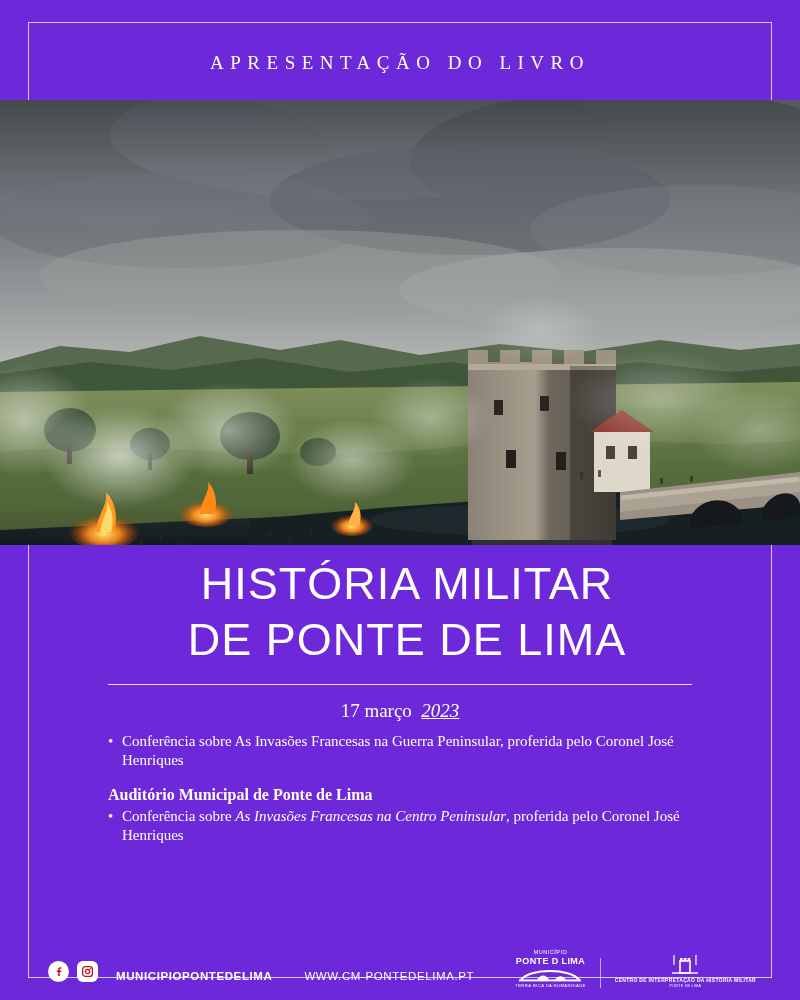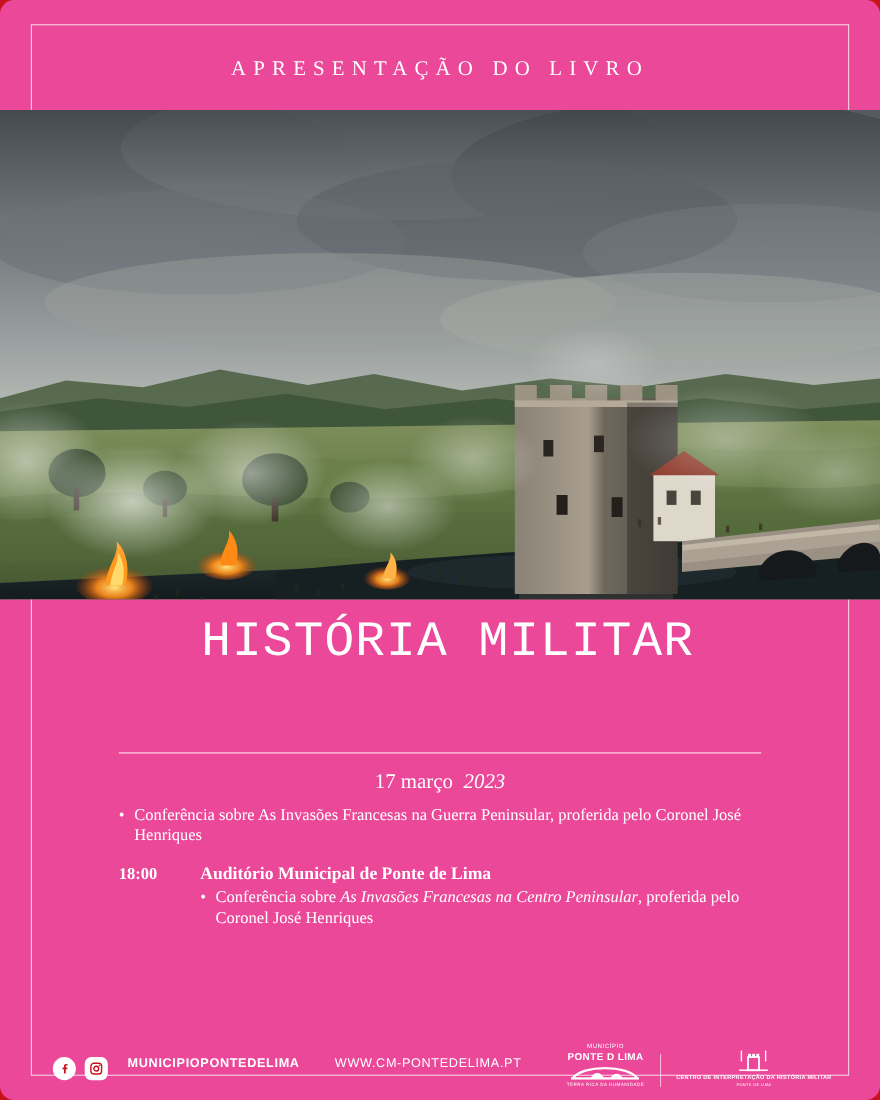--- a/index.html
+++ b/index.html
@@ -5,22 +5,21 @@
   * { box-sizing: border-box; margin: 0; padding: 0; }
   html, body {
     width: 800px; height: 1000px;
     background: #c8131c;
     font-family: "Liberation Serif", serif;
     overflow: hidden;
   }
   .poster {
     position: relative;
     width: 800px; height: 1000px;
-    background: #ec4899;
-    border-radius: 13px;
+    background: #6d28d9;
   }
   
   .frame {
     position: absolute;
     left: 28px; top: 22px; right: 28px; bottom: 22px;
     border: 1px solid rgba(255,255,255,0.75);
     pointer-events: none;
   }
 
   
@@ -46,21 +45,21 @@
   .hero svg { display: block; width: 800px; height: 445px; }
 
   
   .title-block {
     position: absolute;
     top: 556px; left: 0; width: 100%;
     text-align: center;
     color: #fff;
   }
   .title-line1, .title-line2 {
-    font-family: Liberation Mono, monospace;
+    font-family: Liberation Sans, sans-serif;
     font-weight: 400;
     font-size: 45px;
     letter-spacing: 1px;
     line-height: 56px;
     white-space: nowrap;
     padding-left: 14px;
   }
   .title-line1 { font-size: 45px; }
   .title-line2 { font-size: 45px; }
 
@@ -72,21 +71,21 @@
 
   .date-line {
     position: absolute;
     top: 700px; left: 0; width: 100%;
     text-align: center;
     color: #ffffff;
     font-family: "Liberation Serif", serif;
     font-size: 19px;
   }
   .date-line .d-strong { font-weight: normal; }
-  .date-line .d-year { font-style: italic; }
+  .date-line .d-year { font-style: italic; text-decoration: underline; }
 
   
   .schedule {
     position: absolute;
     top: 732px; left: 108px; width: 600px;
     color: #ffffff;
   }
   .slot { display: flex; margin-bottom: 14px; }
   .slot-time {
     width: 74px;
@@ -119,21 +118,21 @@
   }
   .it { font-style: italic; }
 
   
   .footer {
     position: absolute;
     bottom: 0; left: 0; width: 800px; height: 58px;
     display: flex; align-items: center;
   }
   .social {
-    display: flex; align-items: flex-start; gap: 8px;
+    display: flex; align-items: flex-end; gap: 8px;
     margin-left: 48px;
   }
   .circle-icon {
     width: 21px; height: 21px; border-radius: 50%;
     background: #ffffff; display: flex;
     align-items: center; justify-content: center;
   }
   .ig-icon {
     width: 21px; height: 21px; border-radius: 6px;
     background: #ffffff; display: flex;
@@ -343,20 +342,21 @@
         <rect x="580" y="372" width="3" height="7"></rect>
         <rect x="598" y="370" width="3" height="7"></rect>
         <rect x="660" y="378" width="3" height="6"></rect>
         <rect x="690" y="376" width="3" height="6"></rect>
       </g>
     </svg>
   </div>
 
   <div class="title-block">
     <div class="title-line1">HISTÓRIA MILITAR</div>
+    <div class="title-line2">DE PONTE DE LIMA</div>
   </div>
 
   <div class="divider"></div>
 
   <div class="date-line">
     <span class="d-strong">17 março</span>
     <span>&nbsp;</span><span class="d-year">2023</span>
   </div>
 
   <div class="schedule">
@@ -365,21 +365,20 @@
       <div class="slot-body">
         <ul class="bullets">
           <li>
             <span>Conferência sobre As Invasões Francesas na Guerra Peninsular, proferida pelo Coronel José Henriques</span>
           </li>
         </ul>
       </div>
     </div>
 
     <div class="slot">
-      <div class="slot-time">18:00</div>
       <div class="slot-body">
         <div class="slot-venue">Auditório Municipal de Ponte de Lima</div>
         <ul class="bullets">
           <li>
             <span>Conferência sobre </span><span class="it">As Invasões Francesas na Centro Peninsular</span><span>, proferida pelo Coronel José Henriques</span>
           </li>
         </ul>
       </div>
     </div>
 

